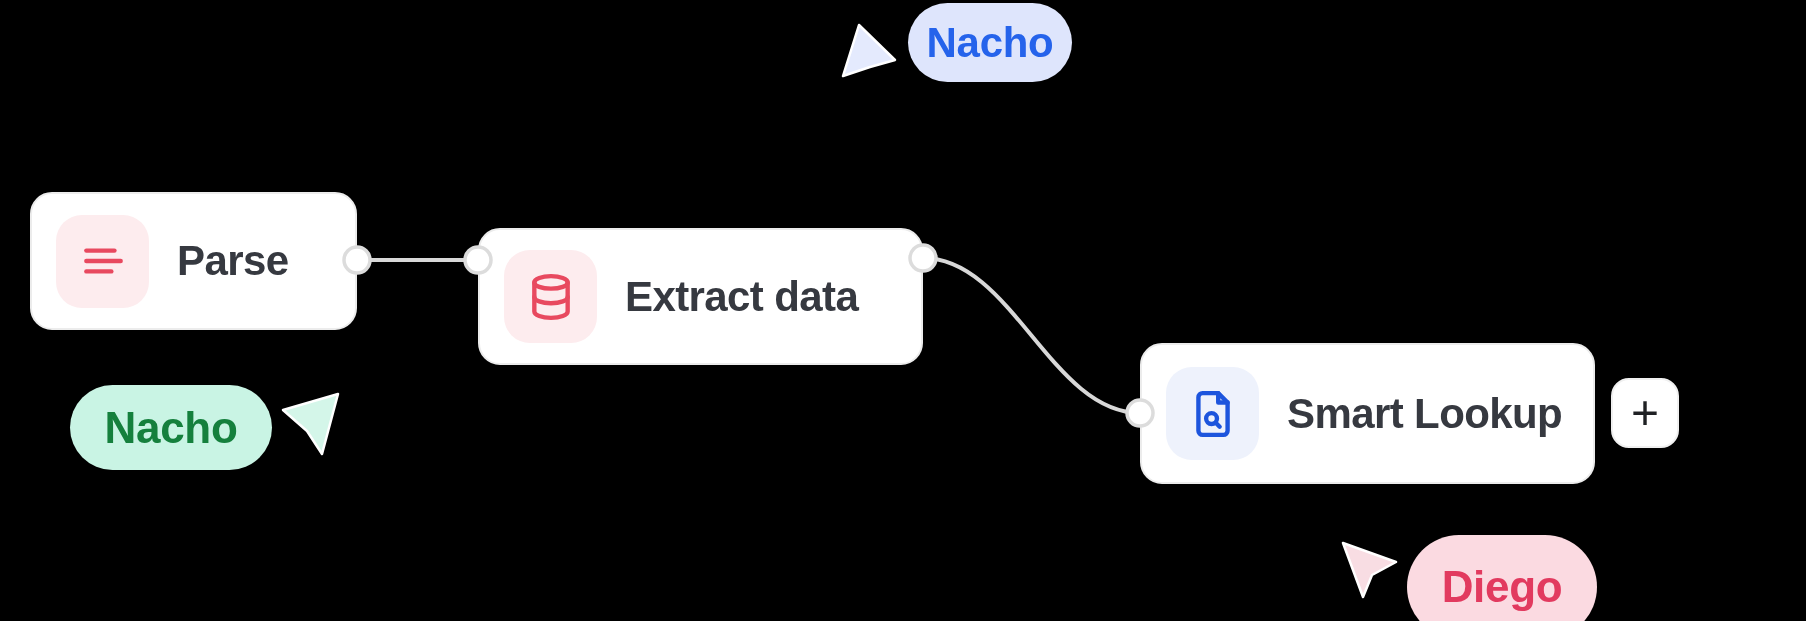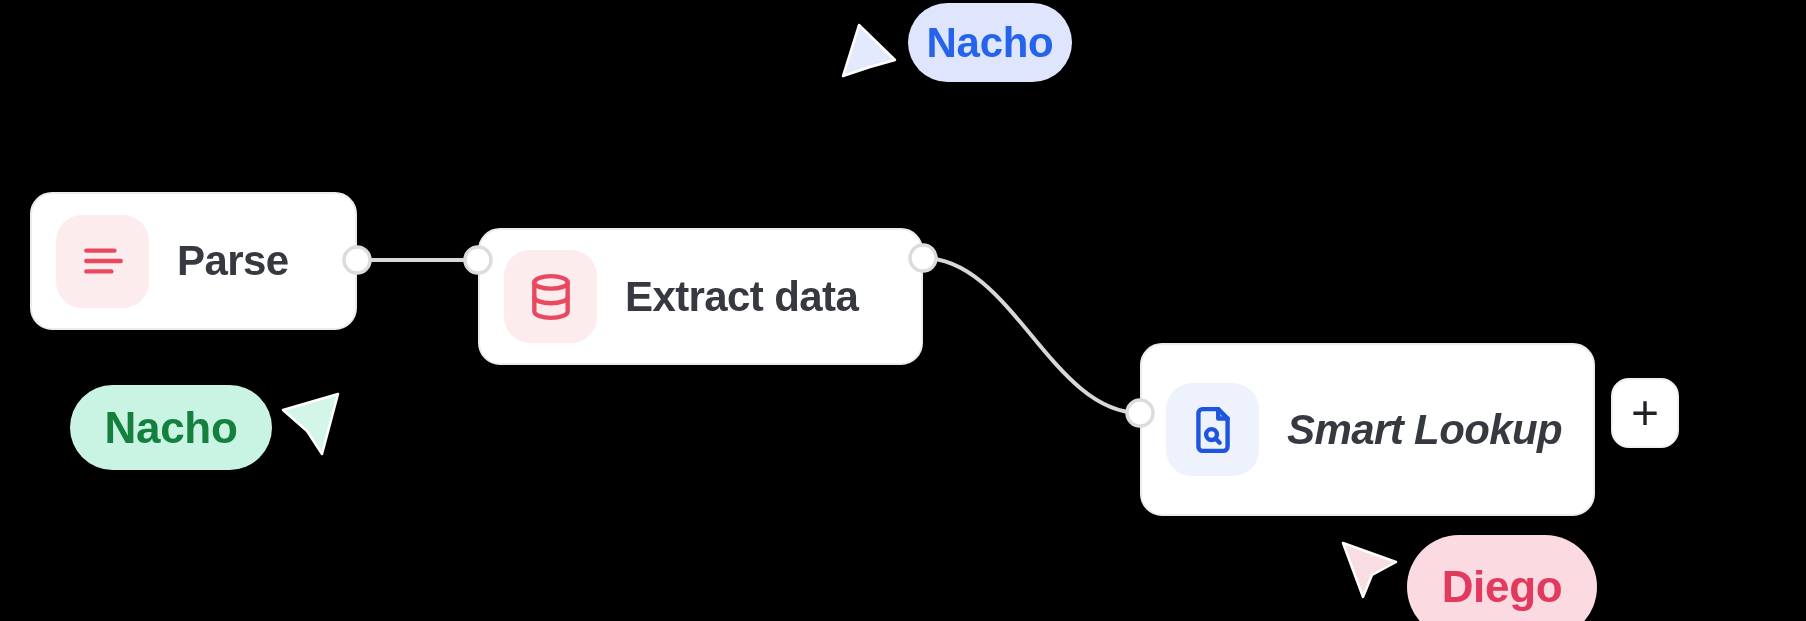--- a/index.html
+++ b/index.html
@@ -23,21 +23,21 @@
     box-sizing: border-box;
     border-radius: 22px;
     display: flex;
     align-items: center;
     gap: 28px;
     padding-left: 24px;
     box-shadow: 0 4px 10px rgba(0,0,0,0.45);
   }
   #node-parse   { left: 30px;   top: 192px; width: 327px; height: 138px; }
   #node-extract { left: 478px;  top: 190px; width: 445px; height: 137px; margin-top: 38px; }
-  #node-smart   { left: 1140px; top: 343px; width: 455px; height: 173px; font-style: italic; }
+  #node-smart   { left: 1140px; top: 343px; width: 455px; height: 141px; }
 
   .icon-box {
     width: 93px; height: 93px;
     border-radius: 26px;
     display: flex; align-items: center; justify-content: center;
     flex: 0 0 auto;
   }
   .icon-box.red  { background: #fdecee; }
   .icon-box.blue { background: #eef2fc; }
 

